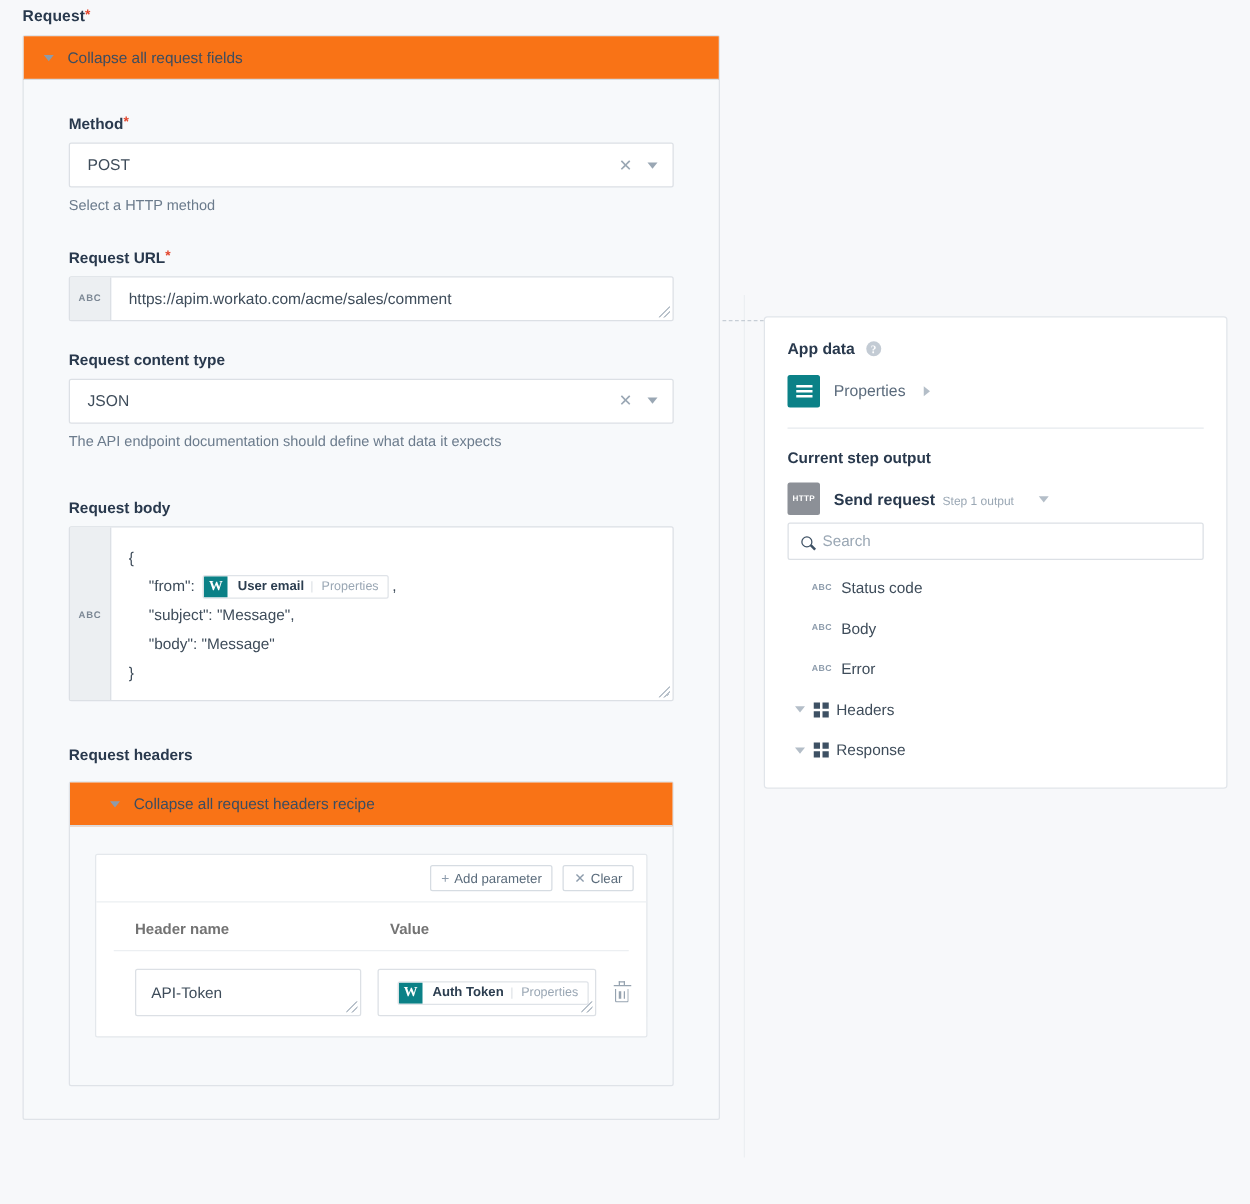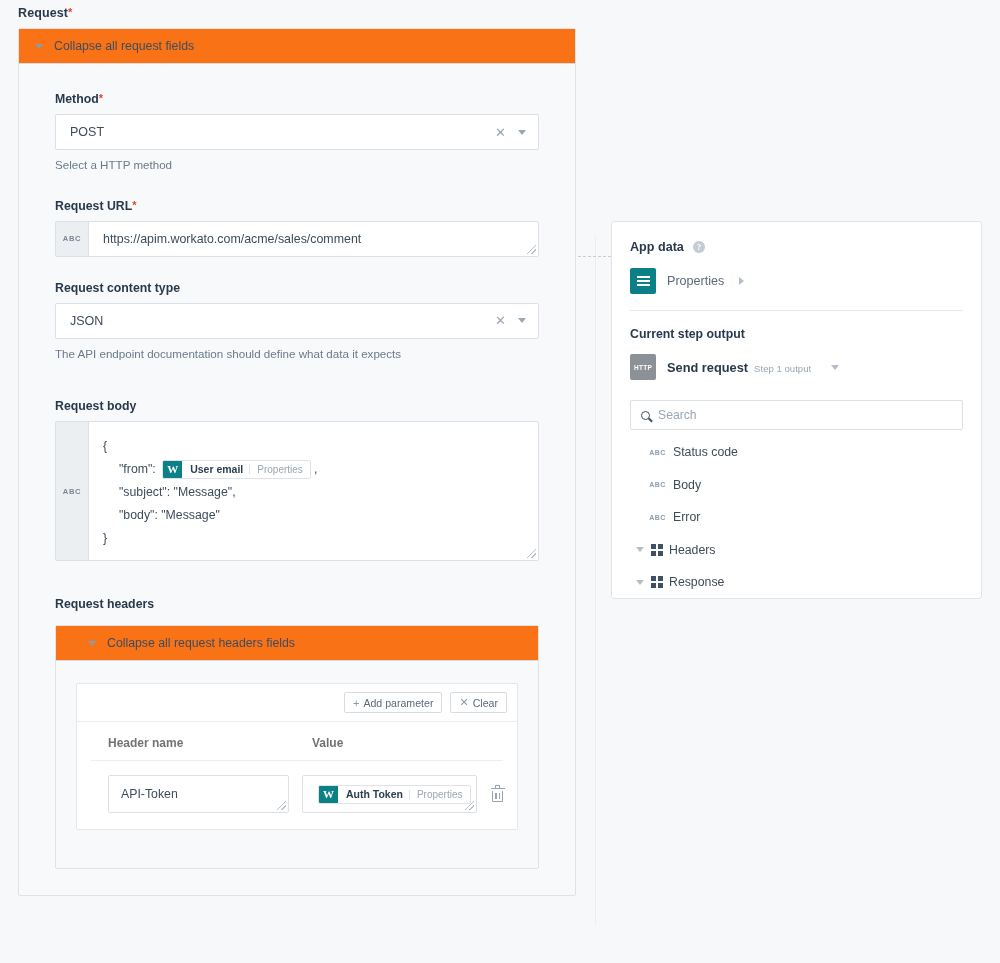--- a/index.html
+++ b/index.html
@@ -222,21 +222,21 @@
     position: absolute; top: 4px; left: 1.5px; width: 11px; height: 11px;
     border: 1.5px solid #96a3b0; border-top: none;
     border-radius: 0 0 1.5px 1.5px;
   }
   .trash .bar {
     position: absolute; top: 6px; width: 1.4px; height: 6px; background: #96a3b0;
   }
 
   
   .right-panel {
-    position: absolute; left: 611px; top: 221px;
+    position: absolute; left: 611px; top: 253px;
     width: 371px; height: 378px;
     background: #fff;
     border: 1px solid #e1e5ea;
     border-radius: 3px;
   }
   .rp-inner { padding: 18px 18px 0 18px; }
   .rp-title-row { display: flex; align-items: center; gap: 9px; }
   .rp-title { font-size: 12.6px; font-weight: bold; color: #29394d; }
   .help-circle {
     width: 12px; height: 12px; border-radius: 50%;
@@ -275,21 +275,21 @@
   .step-sub { font-size: 9.6px; color: #9aa7b4; margin-left: 6px; }
   .step-caret {
     width: 0; height: 0;
     border-left: 4.5px solid transparent;
     border-right: 4.5px solid transparent;
     border-top: 5px solid #b4bec8;
     margin-left: 9px;
   }
 
   .search-box {
-    margin-top: 20px; height: 30px;
+    margin-top: 6px; height: 30px;
     border: 1px solid #dce0e5; border-radius: 2px;
     display: flex; align-items: center; padding-left: 10px; gap: 8px;
   }
   .search-glass {
     width: 9px; height: 9px; border: 1.6px solid #3e5164; border-radius: 50%;
     position: relative;
   }
   .search-glass::after {
     content: ''; position: absolute; right: -4px; bottom: -2.5px;
     width: 5px; height: 1.6px; background: #3e5164; transform: rotate(45deg);
@@ -416,21 +416,21 @@
             <span class="resize-grip"></span>
           </div>
         </div>
 
         <div style="margin-top:36px;">
           <div class="field-label" style="margin-bottom:14px;">Request headers</div>
 
           <div class="sub-panel">
             <div class="panel-header">
               <span class="caret-down"></span>
-              <span>Collapse all request headers fields</span>
+              <span>Collapse all request headers recipe</span>
             </div>
 
             <div class="sub-body">
               <div class="param-card">
 
                 <div class="param-toolbar">
                   <span class="btn">
                     <span class="sym">+</span>
                     <span>Add parameter</span>
                   </span>

